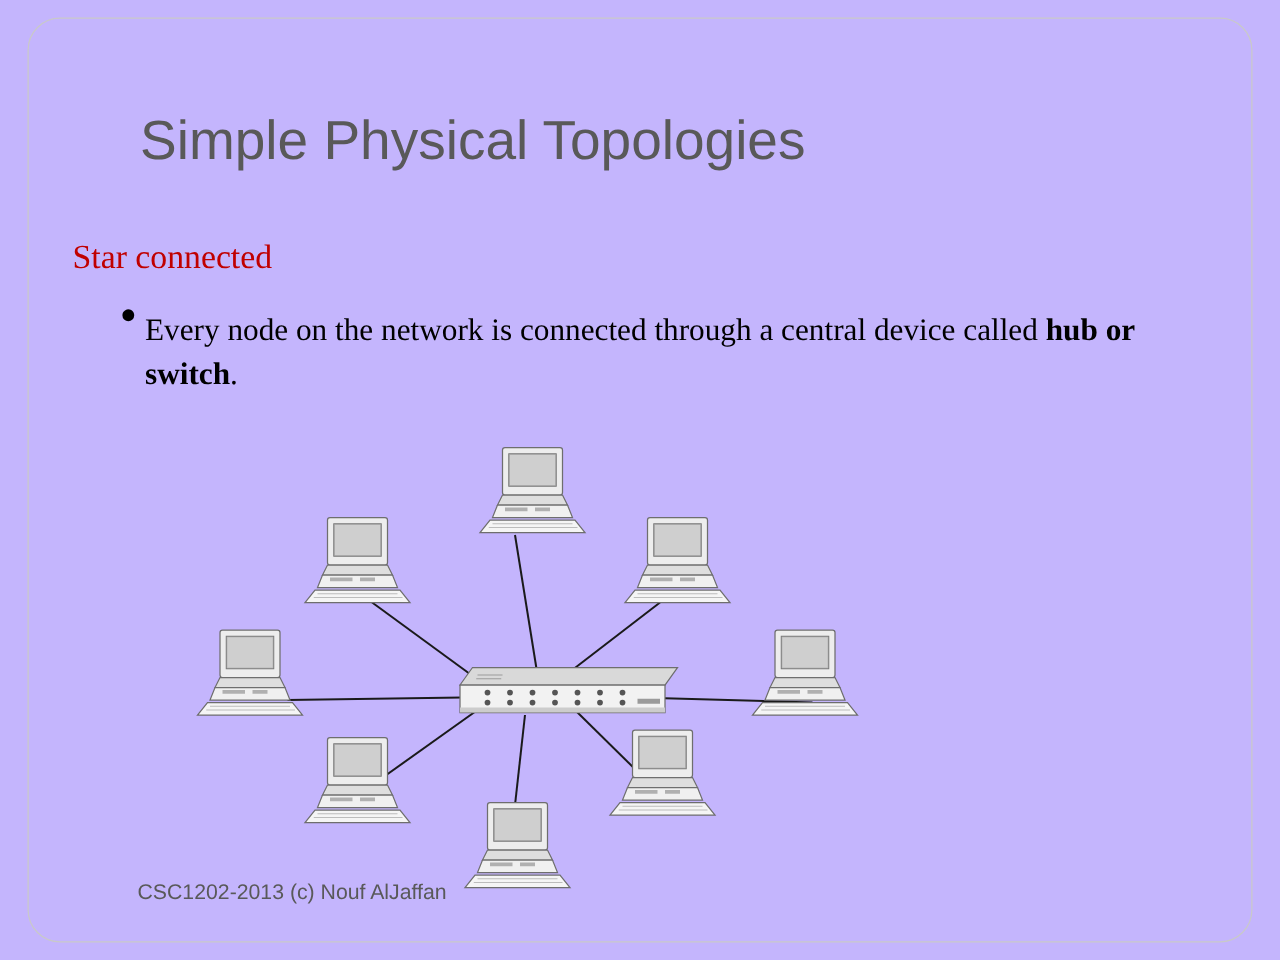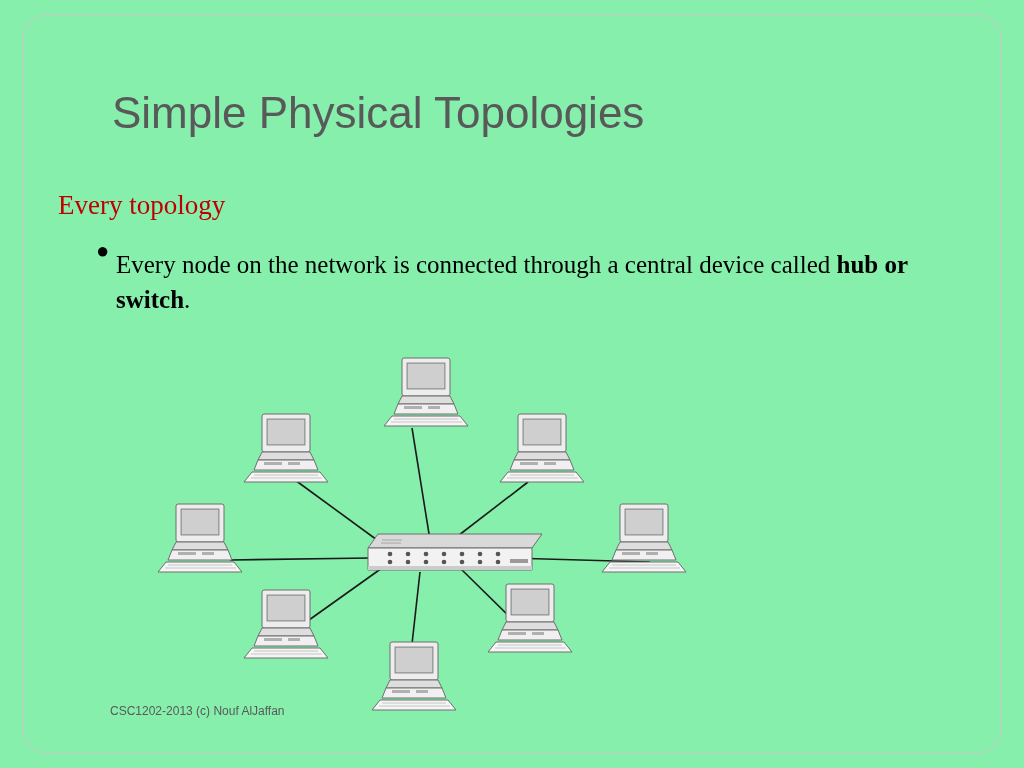--- a/index.html
+++ b/index.html
@@ -10,21 +10,21 @@
   body {
     width: 1024px;
     height: 768px;
     font-family: "Liberation Sans", sans-serif;
     overflow: hidden;
   }
   .slide {
     position: relative;
     width: 1024px;
     height: 768px;
-    background: #86efac;
+    background: #c4b5fd;
     box-sizing: border-box;
   }
   
   .frame {
     position: absolute;
     left: 22px;
     top: 14px;
     width: 980px;
     height: 740px;
     border: 1px solid #c9c9c9;
@@ -75,21 +75,21 @@
     flex: 1 1 auto;
     margin-top: 12px;
   }
   .bullet-text b {
     font-weight: bold;
   }
   .footer {
     position: absolute;
     left: 110px;
     top: 704px;
-    font-size: 12px;
+    font-size: 17px;
     color: #595959;
     font-family: "Liberation Sans", sans-serif;
     white-space: nowrap;
   }
 
   
   .diagram {
     position: absolute;
     left: 120px;
     top: 350px;
@@ -115,21 +115,21 @@
 </style>
 </head>
 <body>
 
 <div class="slide">
 
   <div class="frame"></div>
 
   <div class="title">Simple Physical Topologies</div>
 
-  <div class="heading">Every topology</div>
+  <div class="heading">Star connected</div>
 
   <div class="bullet-row">
     <span class="bullet-dot">●</span>
     <span class="bullet-text"><span>Every node on the network is connected through a central device called </span><b>hub or switch</b><span>.</span></span>
   </div>
 
   <div class="diagram">
 
     <svg width="660" height="350">
       <g stroke="#1a1a1a" stroke-width="1.6" fill="none">

